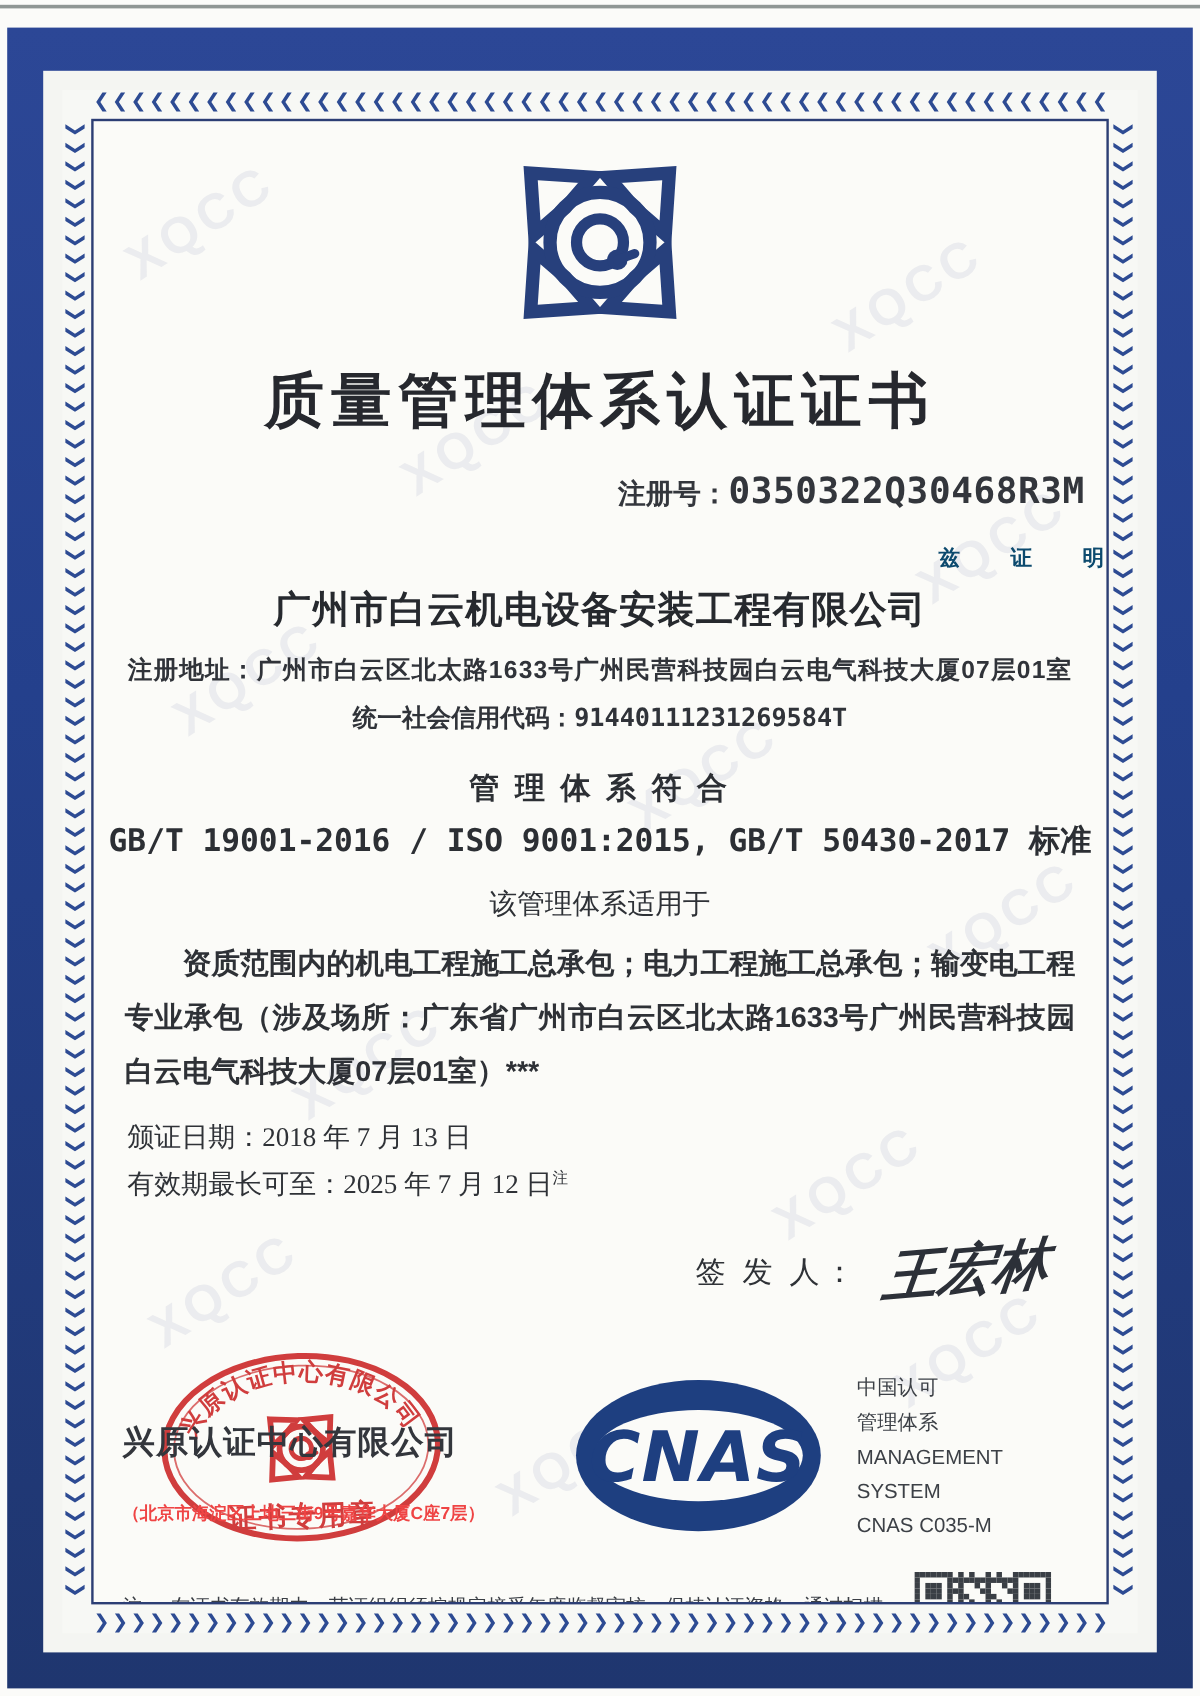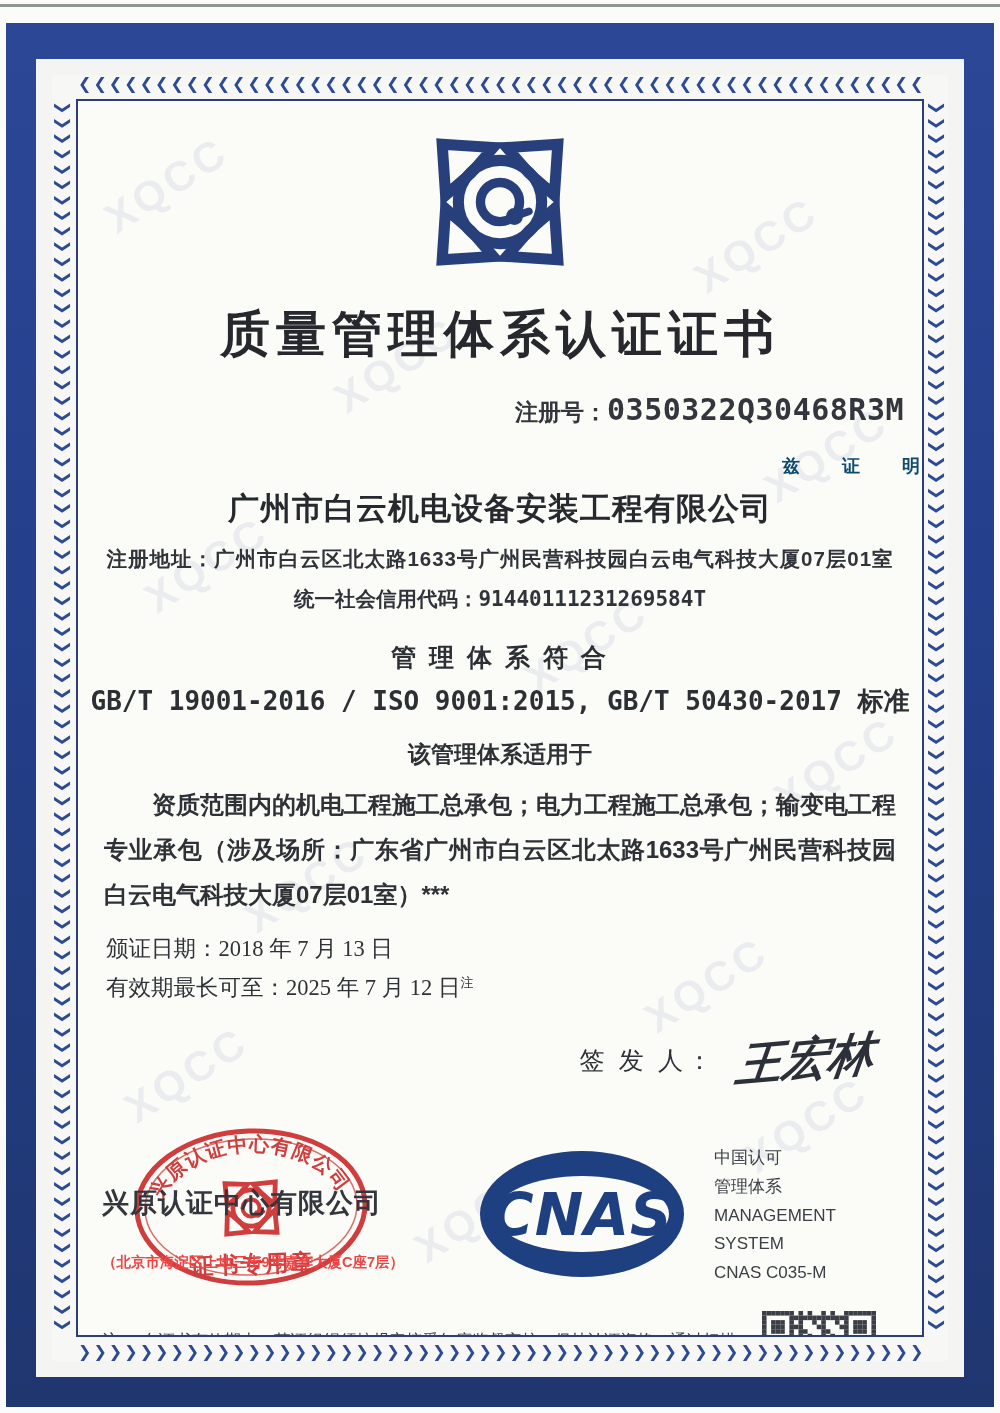--- a/index.html
+++ b/index.html
@@ -38,21 +38,21 @@
   .reg-label{font-size:23px;font-weight:700;}
   .reg-value{font-size:30px;font-weight:700;font-family:"DejaVu Sans Mono",monospace;letter-spacing:0.5px;}
   .certify{margin-top:26px;text-align:right;font-size:18px;font-weight:600;color:#0c4a6e;letter-spacing:2px;}
   .company{margin-top:10px;text-align:center;font-size:31px;font-weight:800;color:#26292e;letter-spacing:1px;}
   .addr{margin-top:15px;text-align:center;font-size:20.5px;font-weight:700;color:#303339;letter-spacing:1px;}
   .credit{margin-top:12px;text-align:center;font-size:20.5px;font-weight:700;color:#303339;}
   .credit .val{font-family:"DejaVu Sans Mono",monospace;font-size:21px;}
   .conform{margin-top:28px;text-align:center;font-size:25px;font-weight:700;color:#2c2f34;letter-spacing:3px;}
   .standards{margin-top:10px;text-align:center;font-size:26px;font-weight:700;color:#2c2f34;
     font-family:"DejaVu Sans Mono","Liberation Mono",monospace;}
-  .scopehead{margin-top:20px;text-align:center;font-size:23px;font-weight:700;color:#2e3136;}
+  .scopehead{margin-top:20px;text-align:center;font-size:23px;font-weight:400;color:#2e3136;}
   .scope{margin:12px 26px 0 26px;font-size:24px;font-weight:700;line-height:45px;color:#2e3136;
     text-align:justify;text-indent:2em;}
   .dateline{margin:16px 0 0 28px;font-size:22.5px;color:#2f3237;font-family:"Liberation Serif","DejaVu Serif",serif;}
   .dateline + .dateline{margin-top:8px;}
   .dateline sup{font-size:13px;}
   .signrow{margin:26px 48px 0 0;display:flex;justify-content:flex-end;align-items:center;gap:20px;padding-left:48px;}
   .signlabel{font-size:25px;letter-spacing:4px;color:#2f3237;font-family:"Liberation Serif","DejaVu Serif",serif;}
   .signname{font-size:46px;font-style:italic;font-weight:700;color:#2c3038;
     font-family:"Liberation Serif","DejaVu Serif",serif;transform:rotate(-5deg) skewX(-12deg);}
   .bottomrow{margin:46px 14px 0 24px;display:flex;align-items:center;}

